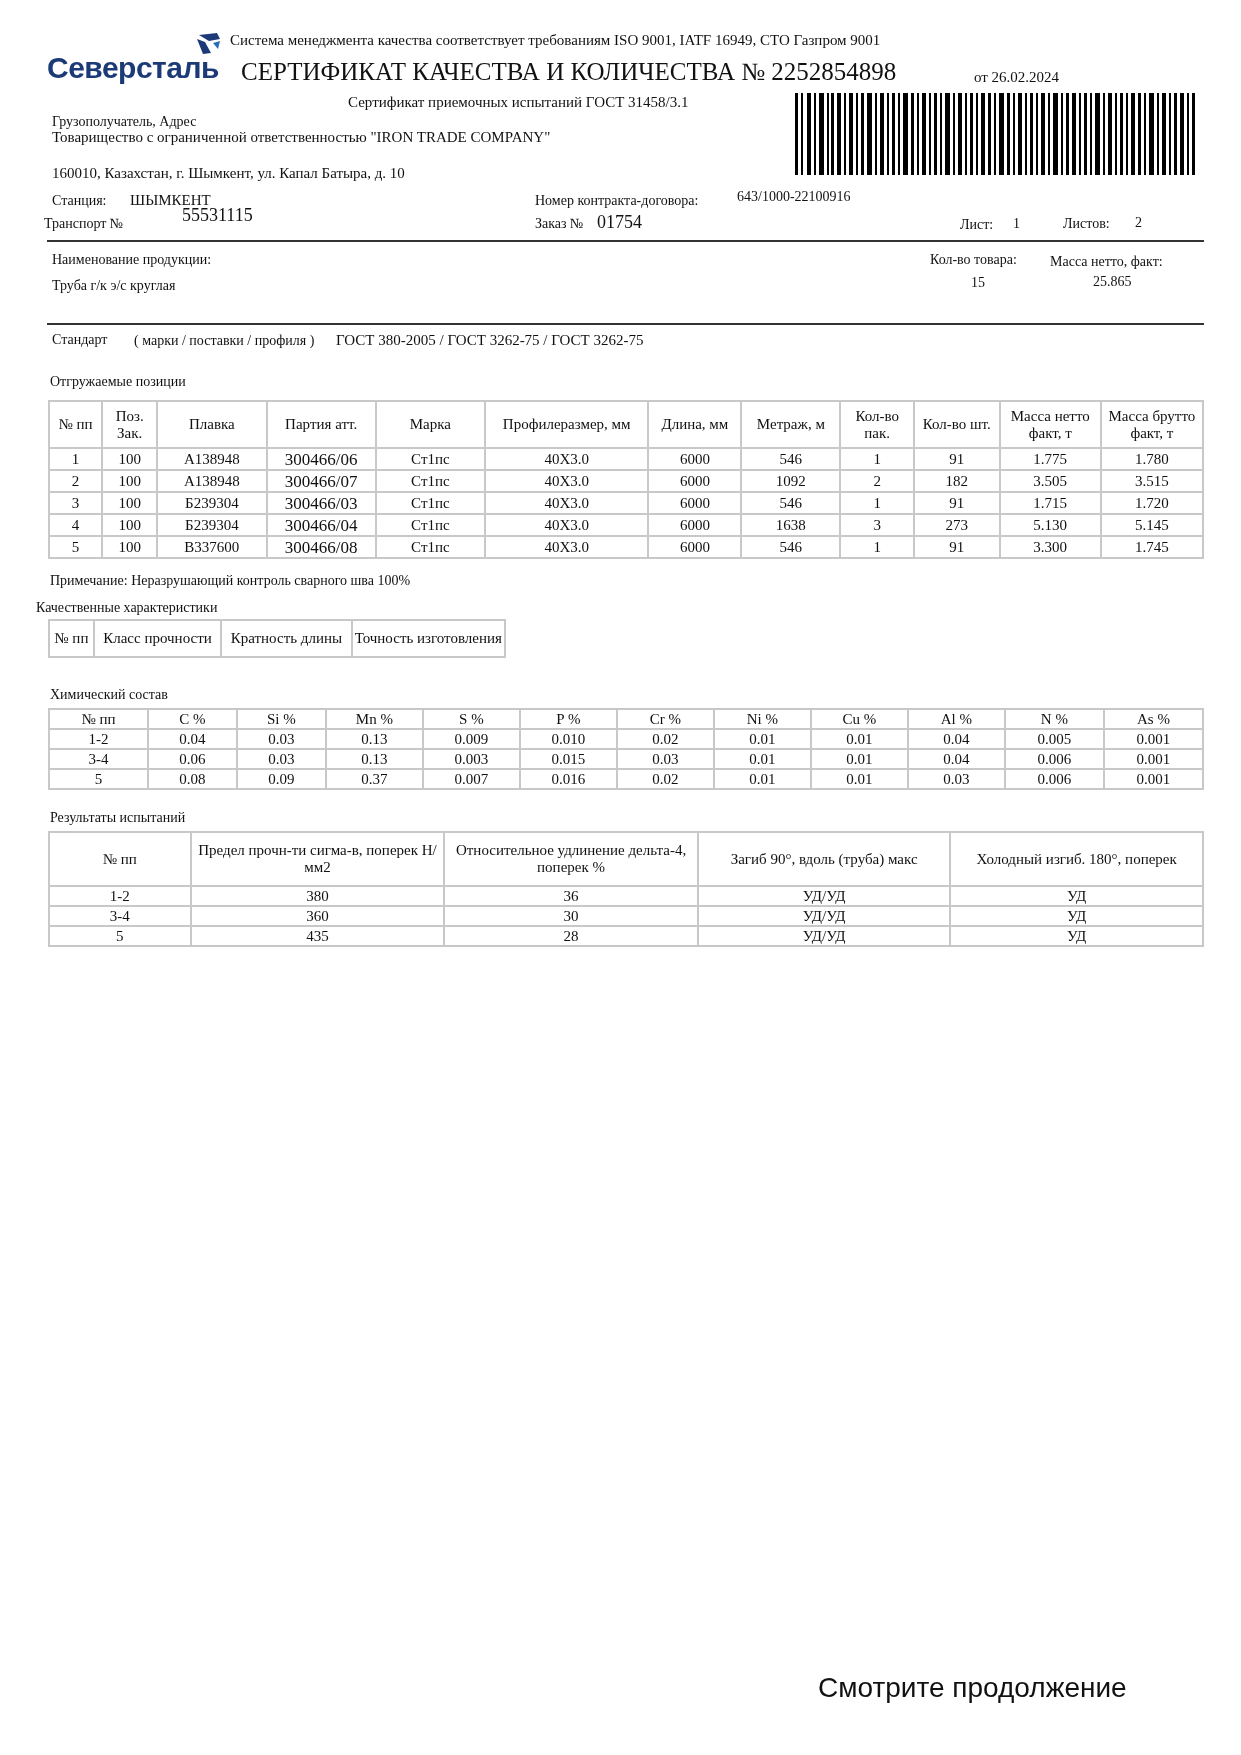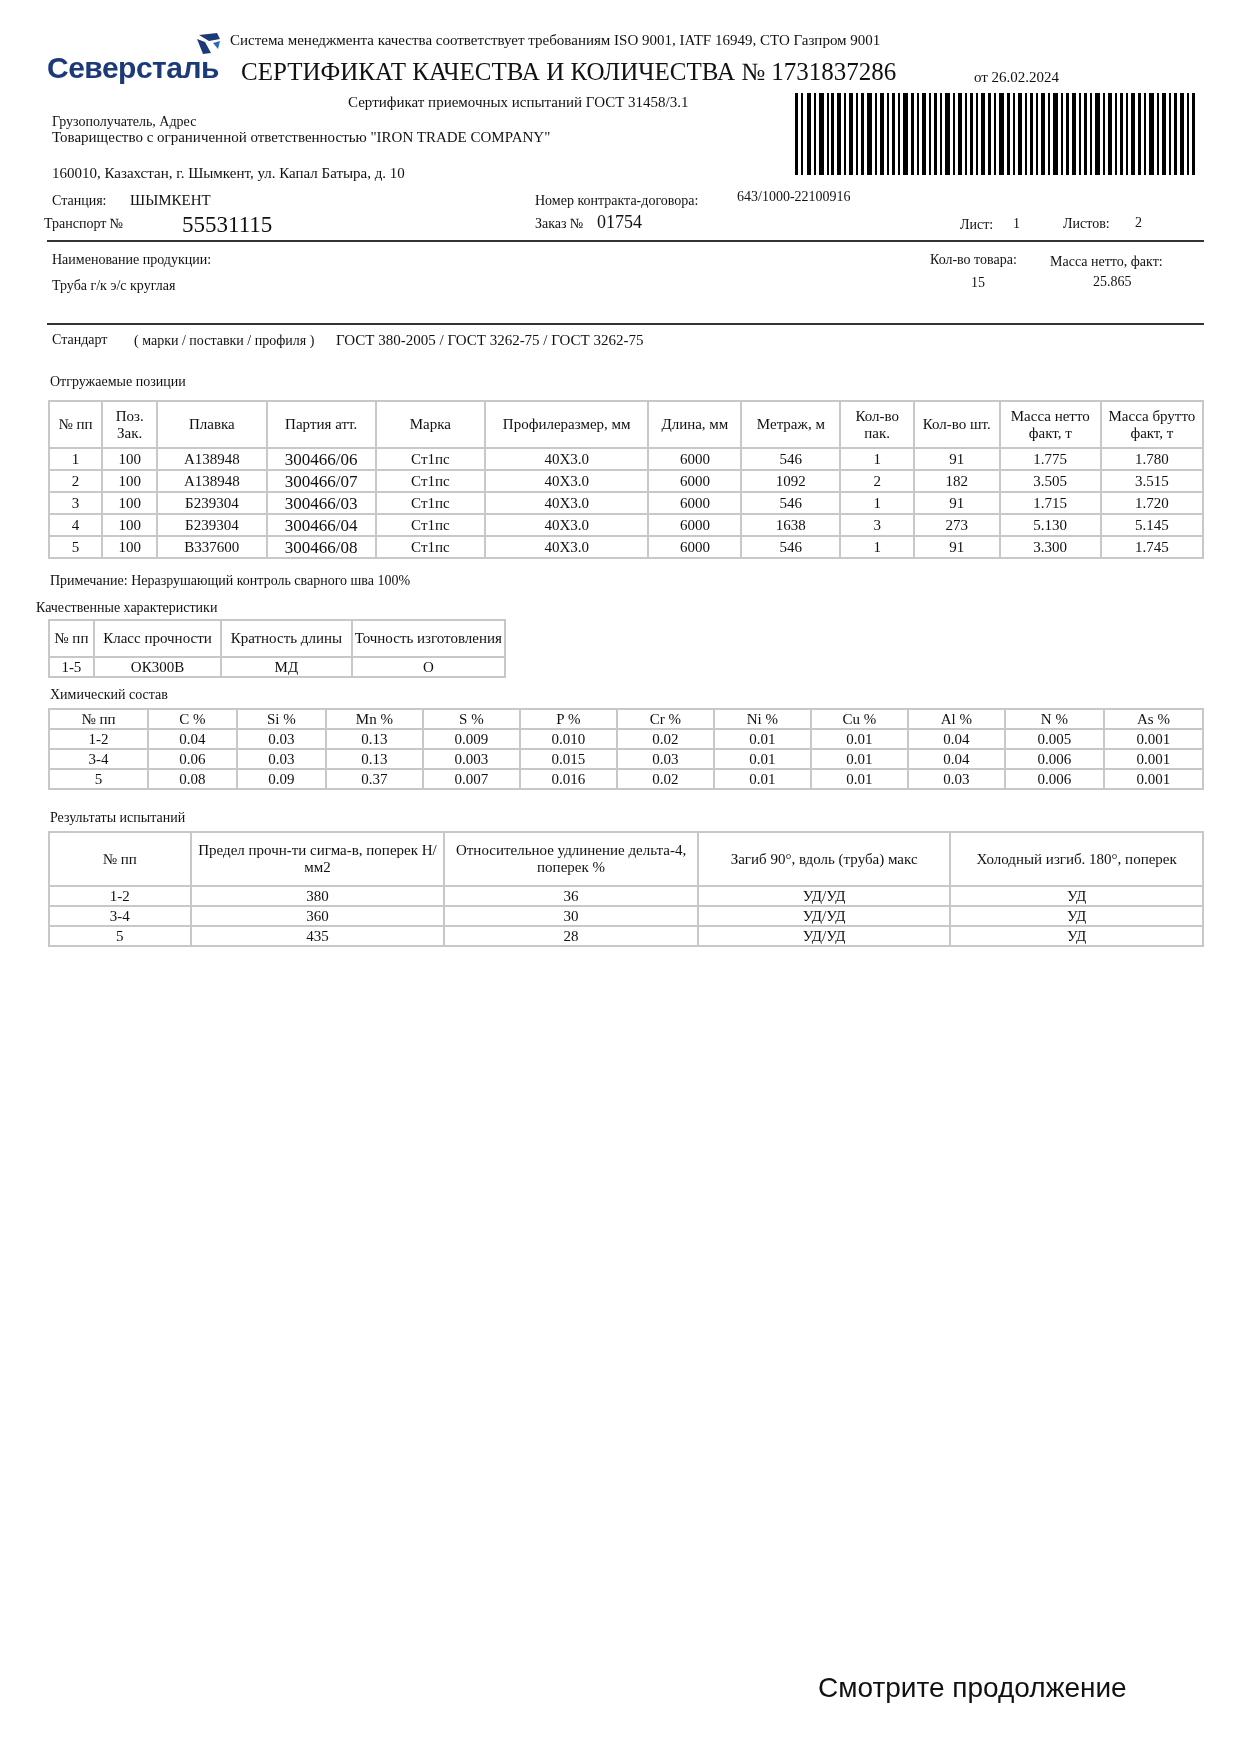--- a/index.html
+++ b/index.html
@@ -27,21 +27,21 @@
 
 <div class="abs logo">
   <svg class="logo-mark" viewBox="0 0 26 22">
     <path d="M4 2 L22 0 L25 6 L14 8 Z" fill="#1c3a78"></path>
     <path d="M2 6 L10 9 L16 20 L8 21 Z" fill="#1c3a78"></path>
     <path d="M18 10 L25 8 L23 16 Z" fill="#2a6ab8"></path>
   </svg>
   <span class="logo-text">Северсталь</span>
 </div>
 <div class="abs qms">Система менеджмента качества соответствует требованиям ISO 9001, IATF 16949, СТО Газпром 9001</div>
-<div class="abs title">СЕРТИФИКАТ КАЧЕСТВА И КОЛИЧЕСТВА № 1731837286</div>
+<div class="abs title">СЕРТИФИКАТ КАЧЕСТВА И КОЛИЧЕСТВА № 2252854898</div>
 <div class="abs date">от 26.02.2024</div>
 <div class="abs subcert">Сертификат приемочных испытаний ГОСТ 31458/3.1</div>
 
 <svg class="abs barcode" viewBox="0 0 400 82" preserveAspectRatio="none">
   <g fill="#000">
     <rect x="0" y="0" width="3" height="82"></rect>
       <rect x="6" y="0" width="2" height="82"></rect>
       <rect x="12" y="0" width="4" height="82"></rect>
     <rect x="19" y="0" width="2" height="82"></rect>
       <rect x="24" y="0" width="5" height="82"></rect>
@@ -110,21 +110,21 @@
   </g>
 </svg>
 
 <div class="abs f14" style="left:52px; top:106px;margin-top:8px;">Грузополучатель, Адрес</div>
 <div class="abs f15" style="left:52px; top:129px;">Товарищество с ограниченной ответственностью "IRON TRADE COMPANY"</div>
 <div class="abs f15" style="left:52px; top:165px;">160010, Казахстан, г. Шымкент, ул. Капал Батыра, д. 10</div>
 
 <div class="abs f14" style="left:52px; top:193px;">Станция:</div>
 <div class="abs f15" style="left:130px; top:192px;">ШЫМКЕНТ</div>
 <div class="abs f14" style="left:44px; top:216px;">Транспорт №</div>
-<div class="abs" style="left:182px; top:212px; font-size:23px;">55531115</div>
+<div class="abs" style="left:182px; top:205px; font-size:18px;">55531115</div>
 
 <div class="abs f14" style="left:535px; top:193px;">Номер контракта-договора:</div>
 <div class="abs f14" style="left:737px; top:189px;">643/1000-22100916</div>
 <div class="abs f14" style="left:535px; top:216px;">Заказ №</div>
 <div class="abs" style="left:597px; top:212px; font-size:18px;">01754</div>
 
 <div class="abs f14" style="left:960px; top:217px;">Лист:</div>
 <div class="abs f14" style="left:1013px; top:216px;">1</div>
 <div class="abs f14" style="left:1063px; top:216px;">Листов:</div>
 <div class="abs f14" style="left:1135px; top:215px;">2</div>
@@ -258,26 +258,20 @@
       <col style="width:131px">
       <col style="width:154px">
     </colgroup>
   <tbody>
       <tr style="height:37px;">
     <th>№ пп</th>
     <th>Класс прочности</th>
     <th>Кратность длины</th>
     <th>Точность изготовления</th>
   </tr>
-  <tr style="height:20px;">
-    <td>1-5</td>
-    <td>ОК300В</td>
-    <td>МД</td>
-    <td>О</td>
-  </tr>
 </tbody>
   </table>
 
 <div class="abs f14" style="left:50px; top:687px;">Химический состав</div>
 <table class="grid" style="left:48px; top:708px; width:1156px;">
   <colgroup>
     <col style="width:98px">
       <col style="width:88px">
       <col style="width:88px">
       <col style="width:96px">

